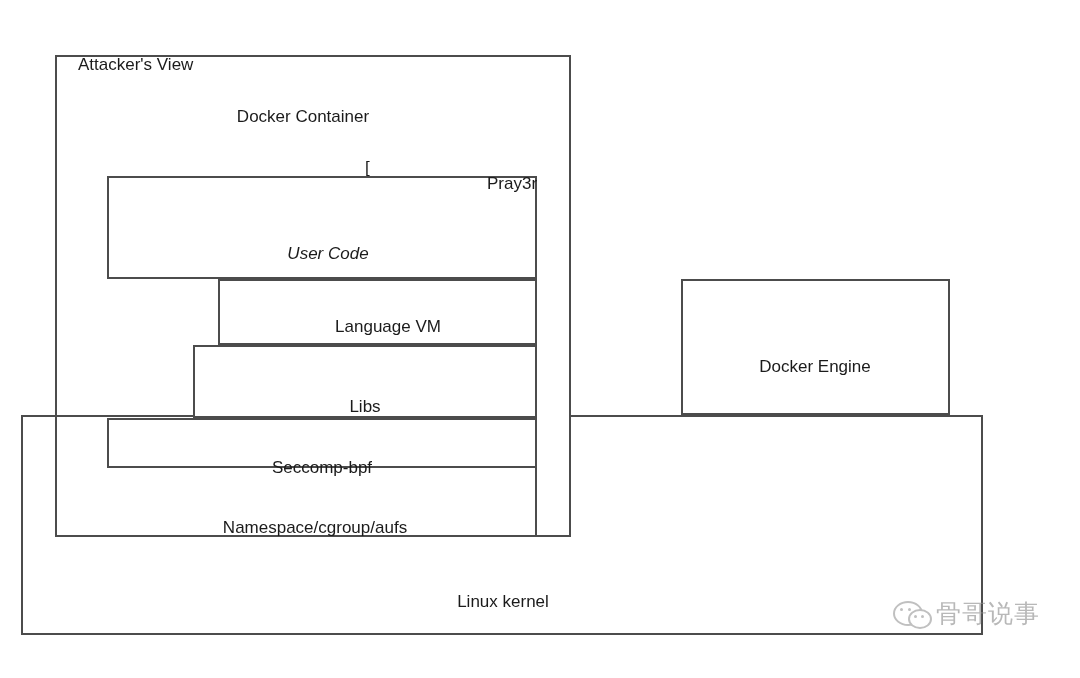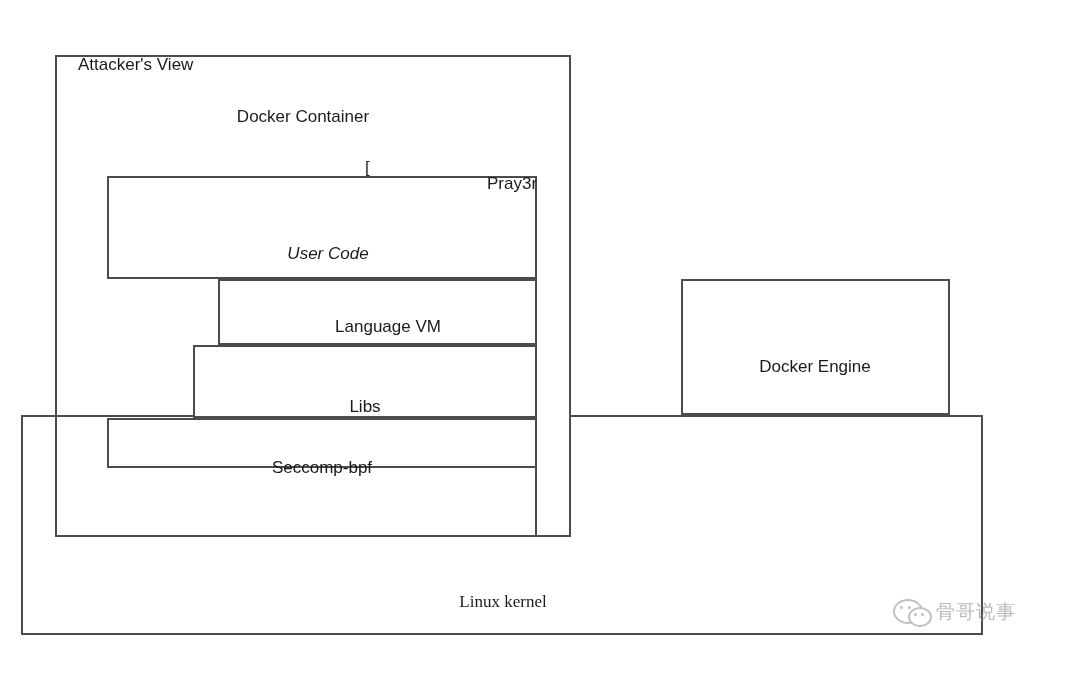--- a/index.html
+++ b/index.html
@@ -88,45 +88,46 @@
     top: 10px;
   }
   .dot {
     position: absolute;
     width: 3px;
     height: 3px;
     border-radius: 50%;
     background: #9a9a9a;
   }
   .wm-text {
-    font-size: 19px;
+    font-size: 25px;
     color: #8d8d8d;
     letter-spacing: 1px;
     white-space: nowrap;
     font-family: "DejaVu Sans", sans-serif;
   }
 </style>
 </head>
 <body>
 
 <div id="canvas">
 
   <div class="box z-kernel" style="left:21px; top:415px; width:962px; height:220px;"></div>
-  <div class="lbl center z-text" style="left:503px; top:567px;font-family:Liberation Serif, serif;">Linux kernel</div>
+  <div class="lbl center z-text" style="left:503px; top:567px;">Linux kernel</div>
 
   <div class="box opaque z-engine" style="left:681px; top:279px; width:269px; height:136px;"></div>
   <div class="lbl center z-text" style="left:815px; top:332px;">Docker Engine</div>
 
   <div class="lbl z-text" style="left:78px; top:30px;">Attacker's View</div>
   <div class="box opaque z-attacker" style="left:55px; top:55px; width:516px; height:482px;"></div>
   <div class="lbl center z-text" style="left:303px; top:82px;">Docker Container</div>
   <div class="lbl z-text" style="left:365px; top:133px;">[</div>
   <div class="lbl z-text" style="left:487px; top:149px;text-align:right;">Pray3r</div>
 
   <div class="box opaque z-ns" style="left:55px; top:415px; width:482px; height:122px;"></div>
+  <div class="lbl center z-text" style="left:315px; top:493px;">Namespace/cgroup/aufs</div>
 
   <div class="box opaque z-seccomp" style="left:107px; top:418px; width:430px; height:50px;"></div>
   <div class="lbl center z-text" style="left:322px; top:433px;">Seccomp-bpf</div>
 
   <div class="box opaque z-libs" style="left:193px; top:345px; width:344px; height:73px;"></div>
   <div class="lbl center z-text" style="left:365px; top:372px;text-align:center;">Libs</div>
 
   <div class="box opaque z-lvm" style="left:218px; top:279px; width:319px; height:66px;"></div>
   <div class="lbl center z-text" style="left:388px; top:292px;">Language VM</div>
 

